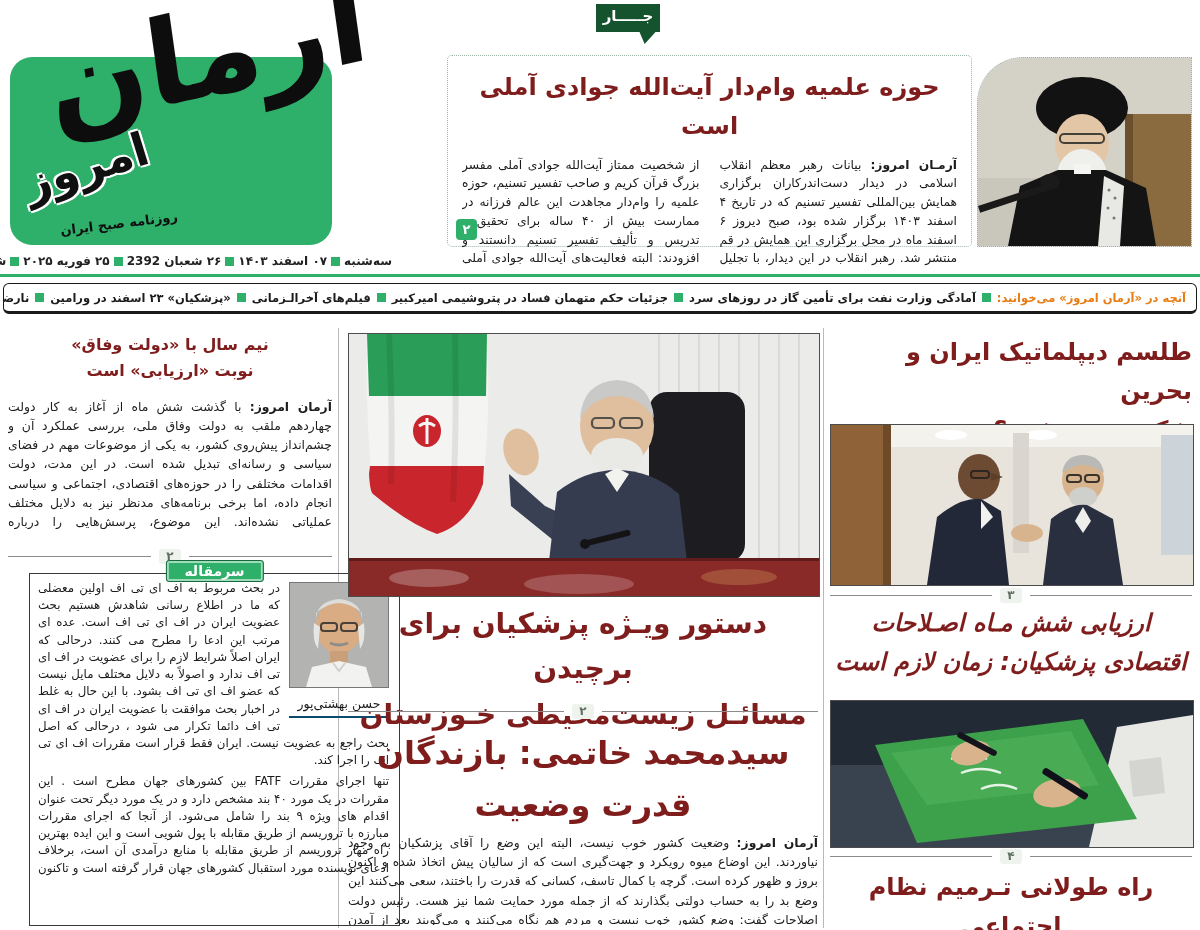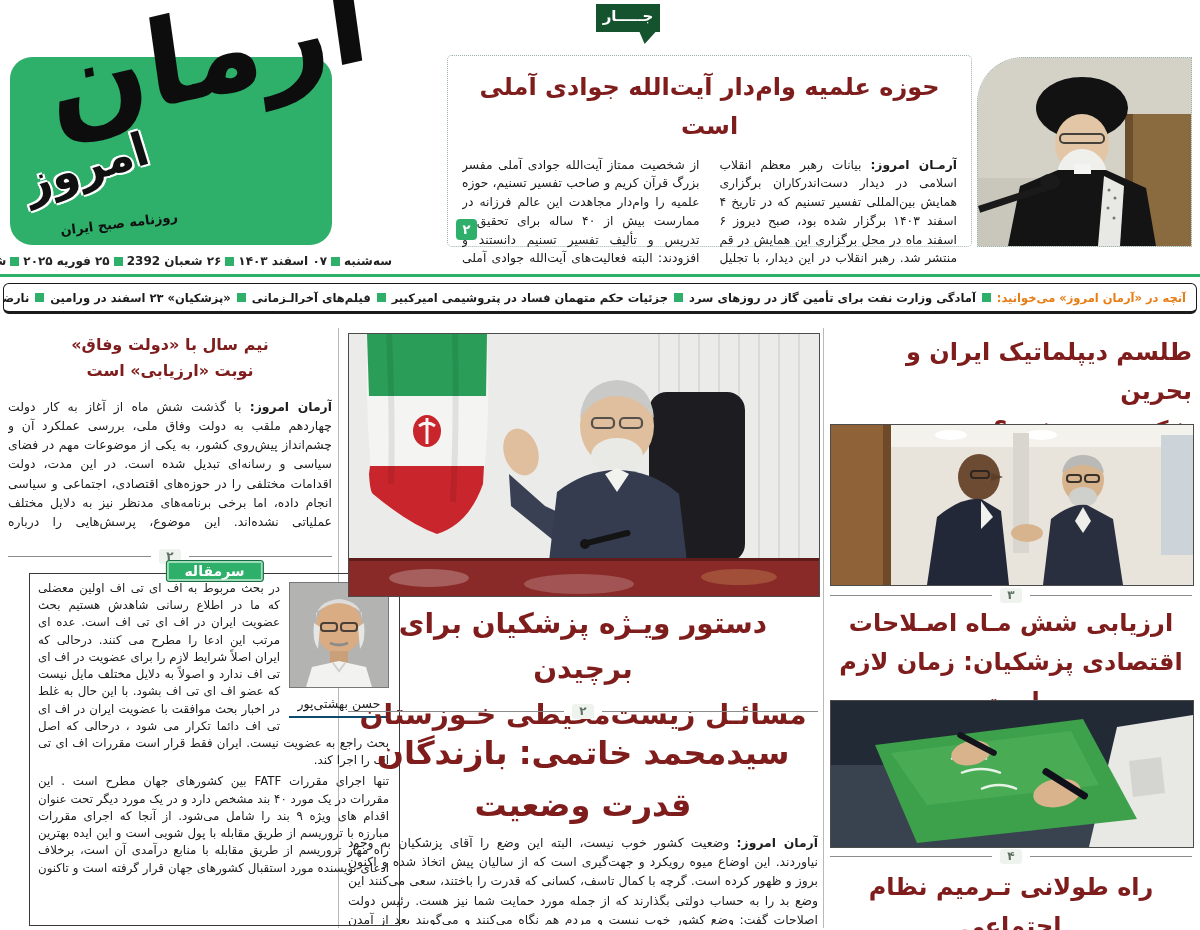--- a/index.html
+++ b/index.html
@@ -281,21 +281,21 @@
       <ellipse cx="196" cy="108" rx="16" ry="9" fill="#d8b48e"></ellipse>
     </svg>
   </div>
 
   <div class="divnum" style="left:830px;top:588px;width:362px;">
     <div class="ln"></div>
       <span class="chip">۳</span>
       <div class="ln"></div>
   </div>
 
-  <div class="col" style="left:830px;top:604px;width:362px;">
+  <div class="col" style="left:830px;top:604px;width:362px;font-style:italic;">
     <div class="headline" style="font-size:24px;">
       <div>ارزیابی شش مـاه اصـلاحات</div>
       <div>اقتصادی پزشکیان: زمان لازم است</div>
     </div>
   </div>
 
   <div class="photo-box" style="left:830px;top:700px;width:362px;height:146px;">
     <svg width="362" height="146" viewBox="0 0 362 146">
       <rect width="362" height="146" fill="#39424f"></rect>
       <rect width="362" height="64" fill="#222a36"></rect>

